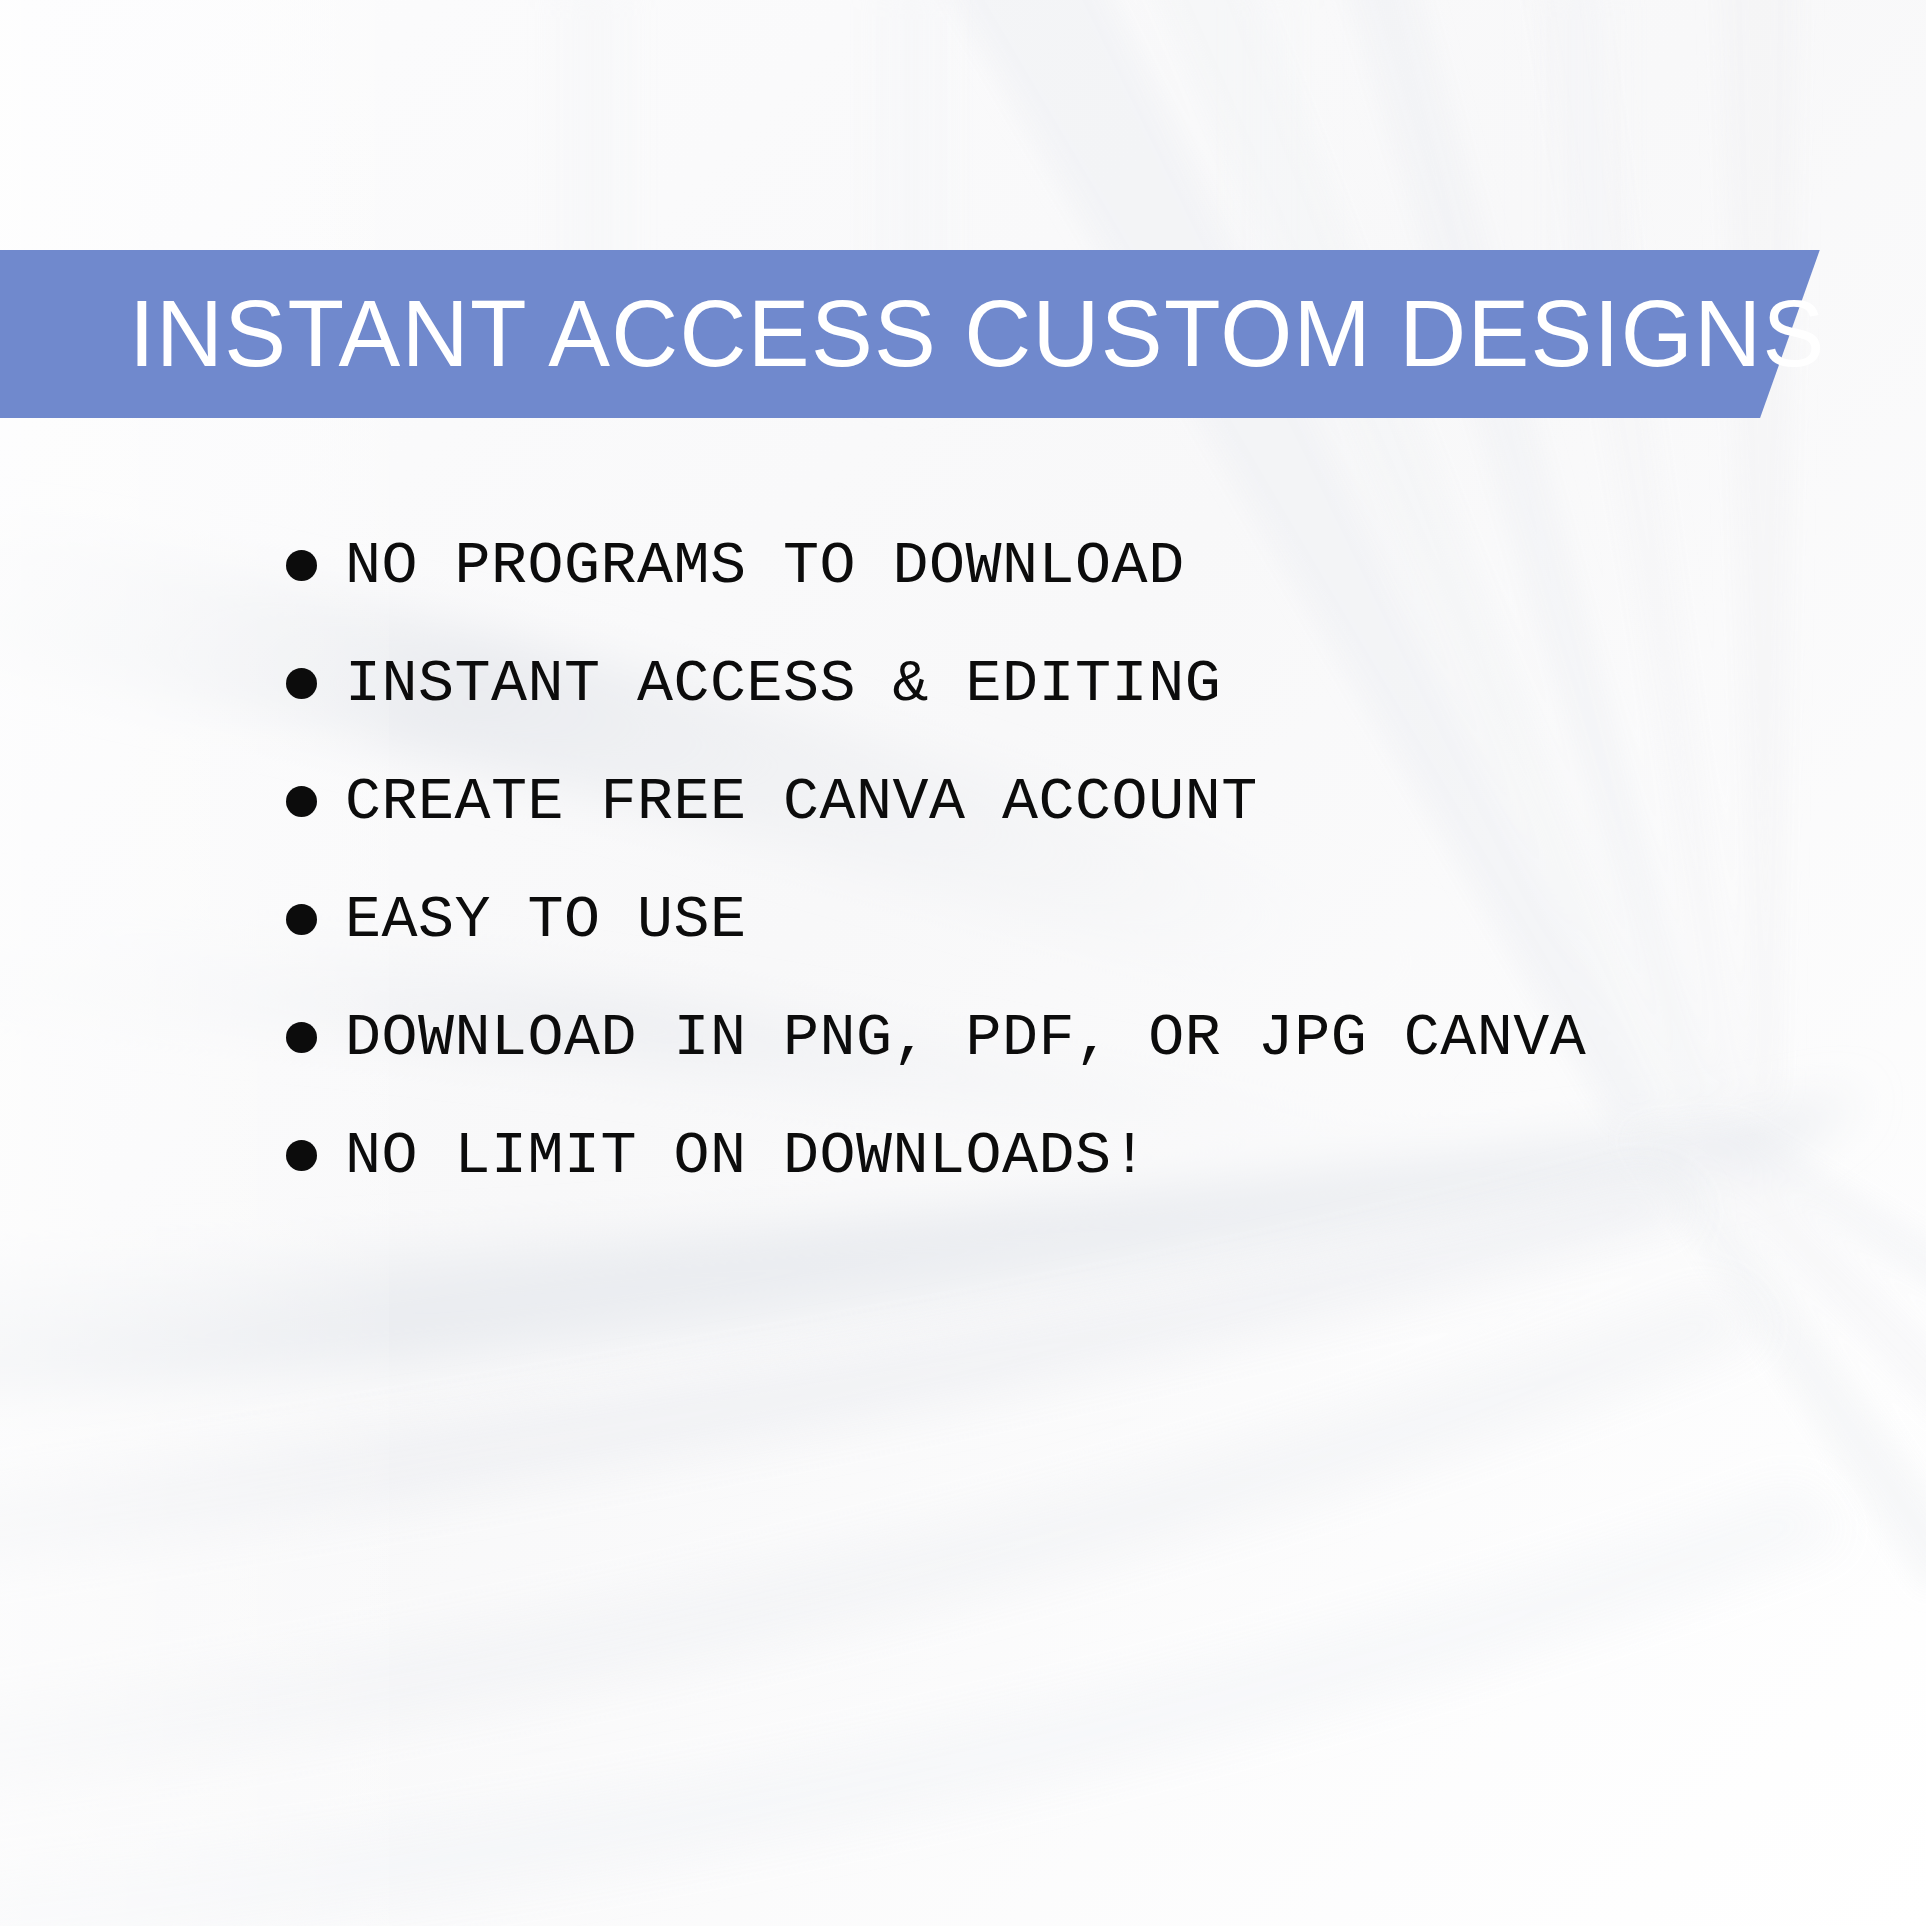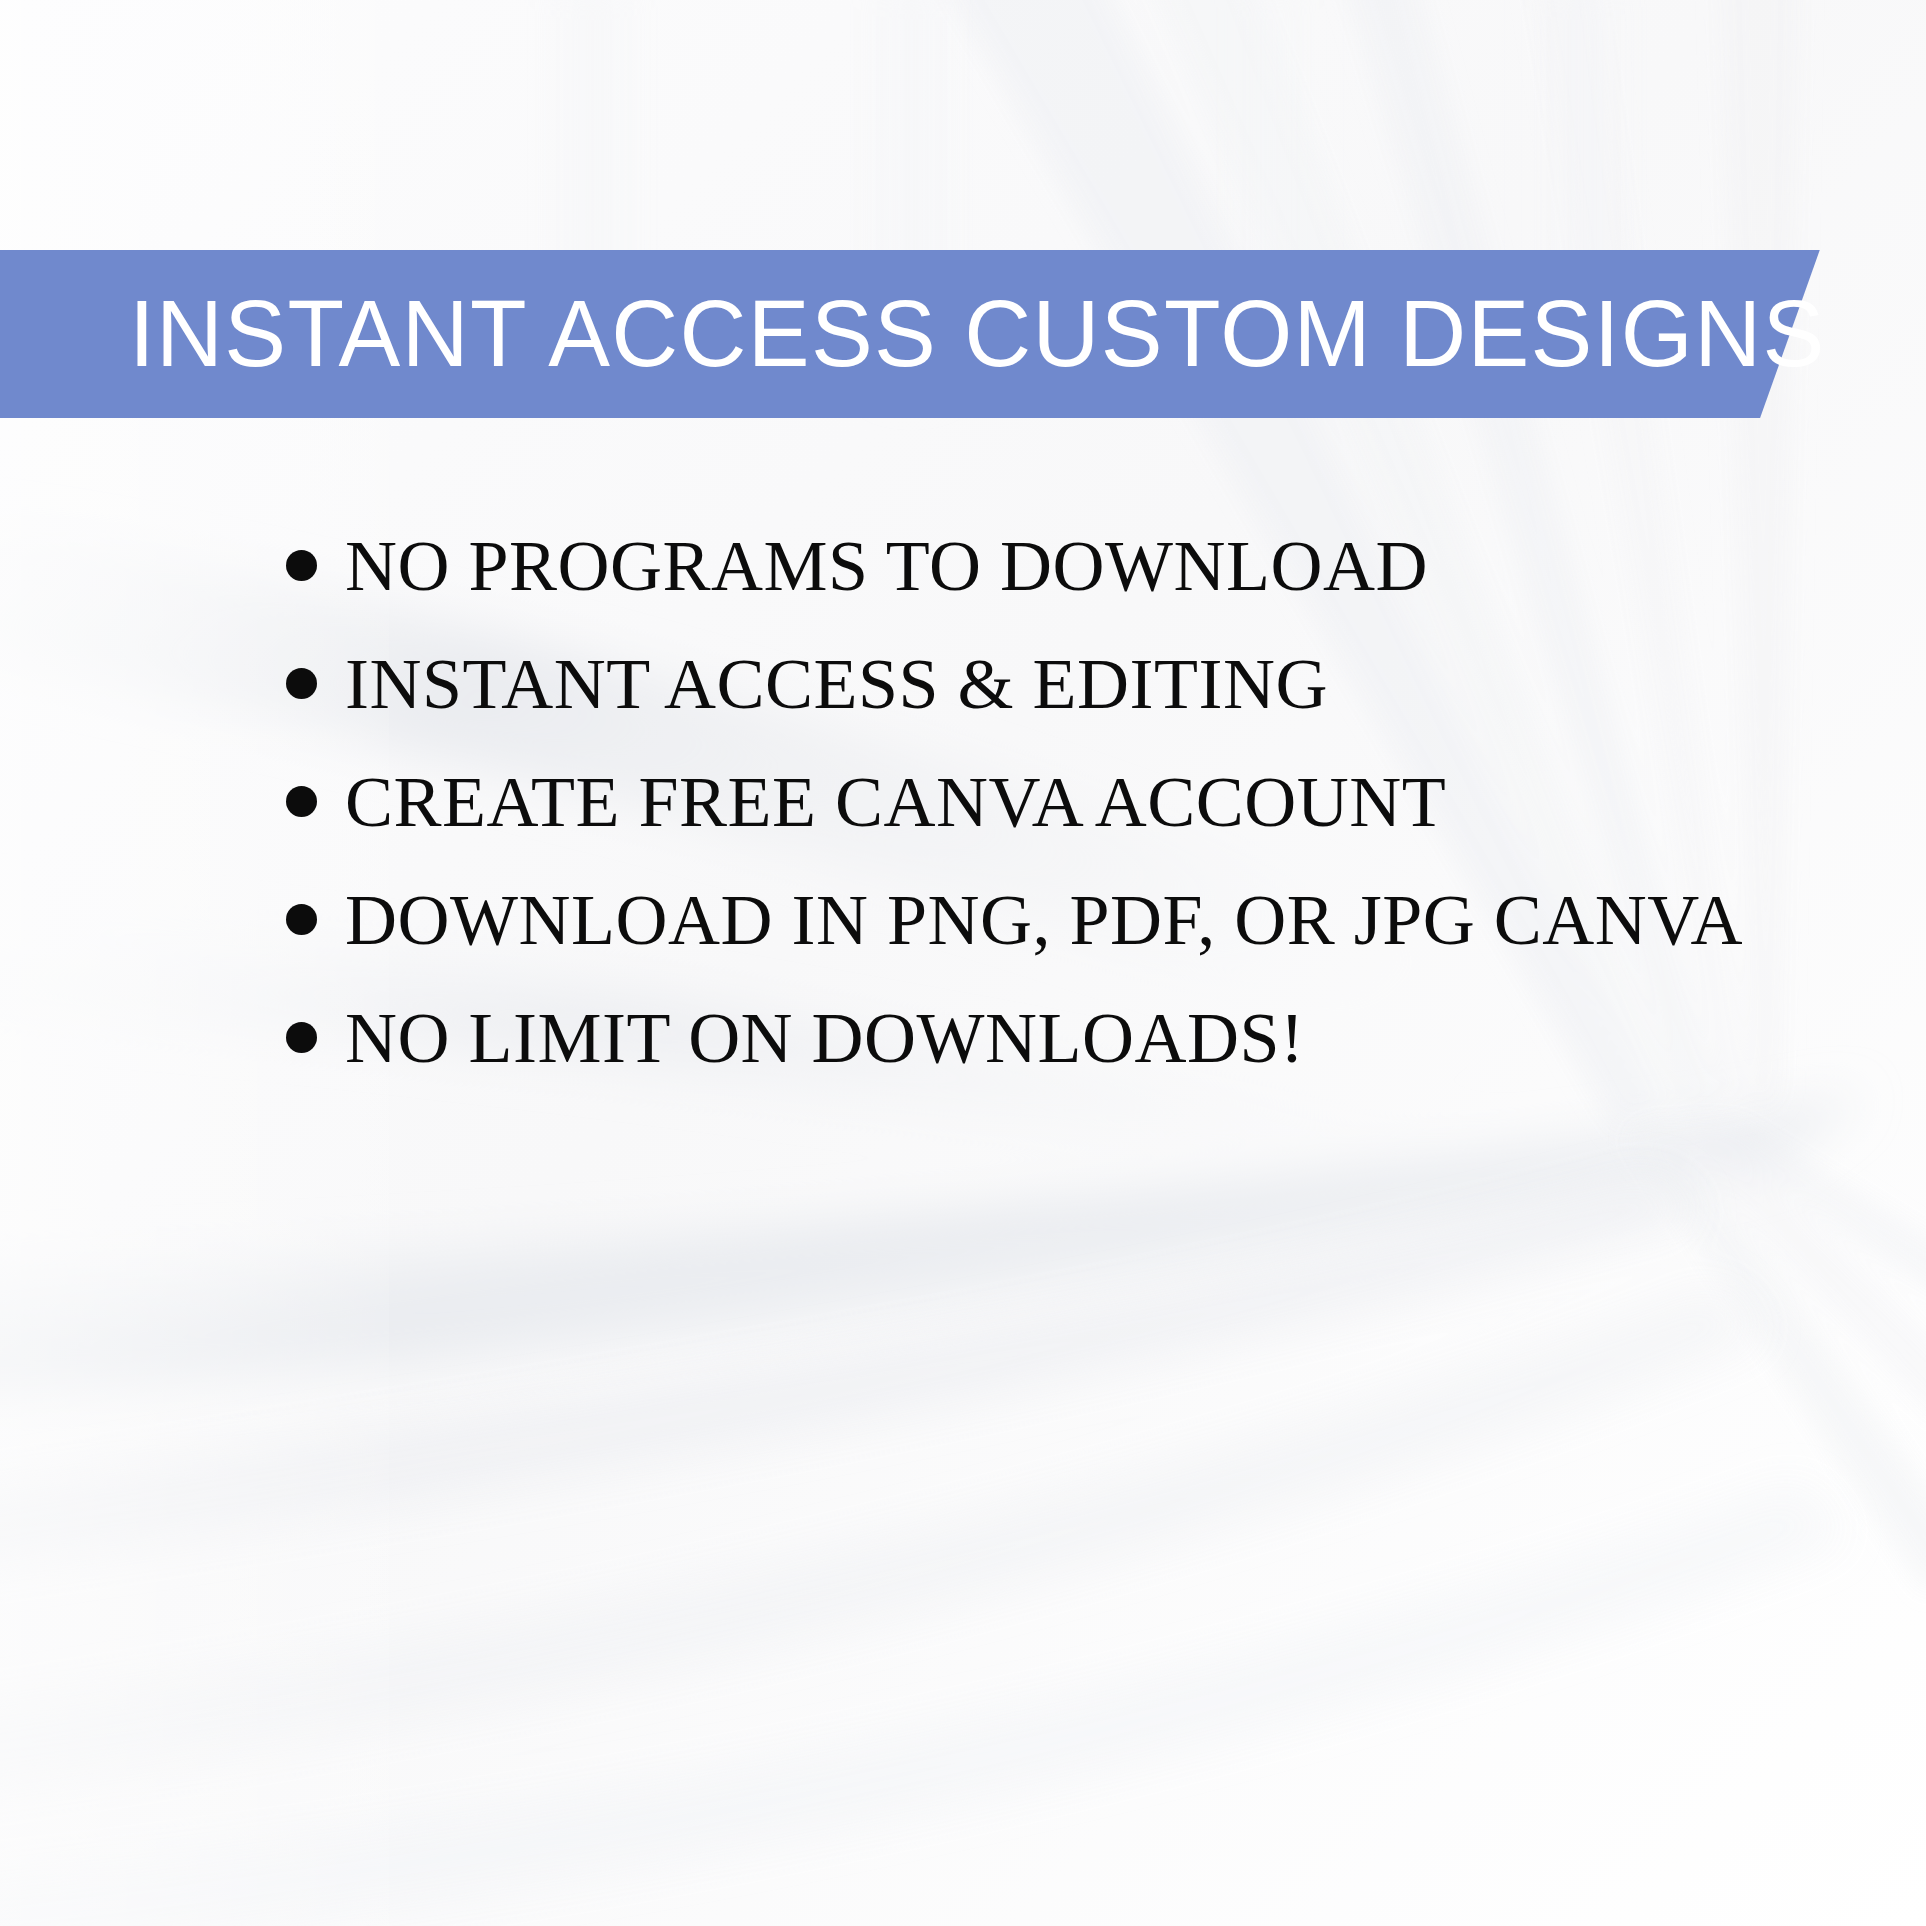--- a/index.html
+++ b/index.html
@@ -70,23 +70,23 @@
     top:507px;
     width:1538px;
     z-index:2;
     list-style:none;
   }
   .feature-item {
     position:relative;
     min-height:118px;
     padding-left:74px;
     color:#0c0c0c;
-    font-family:Liberation Serif, serif;
+    font-family:Liberation Mono, monospace;
     font-weight:300;
-    font-size:72px;
+    font-size:60px;
     line-height:118px;
     letter-spacing:0.5px;
     white-space:normal;
   }
   .feature-item .bullet-dot {
     position:absolute;
     left:14.5px;
     top:43px;
     width:31px;
     height:31px;
@@ -198,20 +198,24 @@
       <span class="bullet-dot"></span>
       <span class="feature-text">INSTANT ACCESS &amp; EDITING</span>
     </li>
 
     <li class="feature-item">
       <span class="bullet-dot"></span>
       <span class="feature-text">CREATE FREE CANVA ACCOUNT</span>
     </li>
 
 
+    <li class="feature-item">
+      <span class="bullet-dot"></span>
+      <span class="feature-text">EASY TO USE</span>
+    </li>
 
     <li class="feature-item">
       <span class="bullet-dot"></span>
       <span class="feature-text">DOWNLOAD IN PNG, PDF, OR JPG CANVA</span>
     </li>
 
     <li class="feature-item">
       <span class="bullet-dot"></span>
       <span class="feature-text">NO LIMIT ON DOWNLOADS!</span>
     </li>

